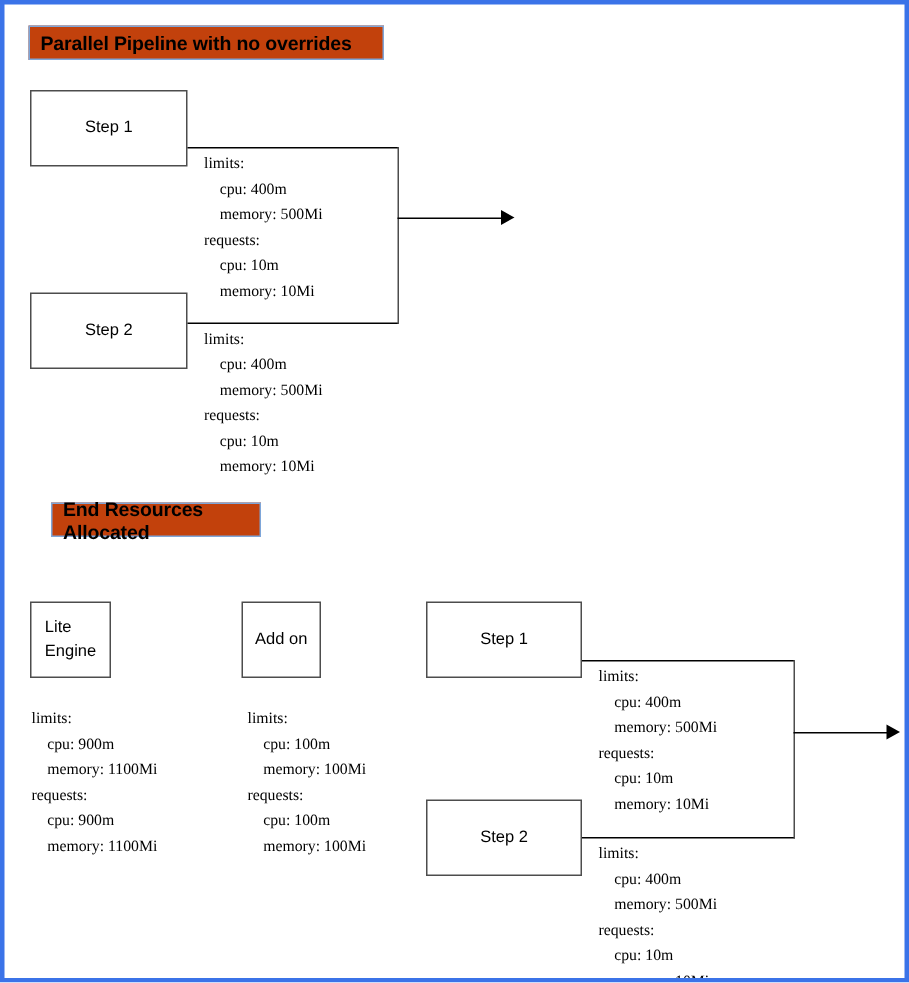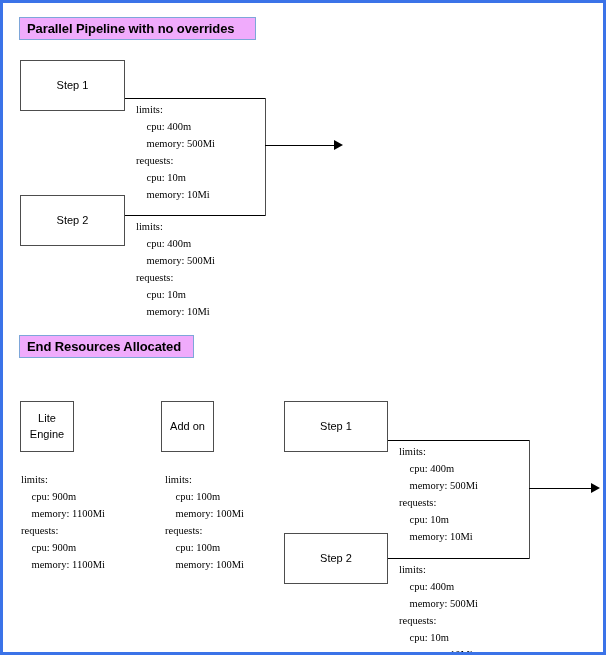--- a/index.html
+++ b/index.html
@@ -14,40 +14,39 @@
     position: relative;
     width: 606px;
     height: 655px;
     background: #ffffff;
     border: 3px solid #3b73e8;
     box-sizing: border-box;
     overflow: hidden;
   }
   .section-title {
     position: absolute;
-    background: #f0abfc;
+    background: #c2410c;
     border: 1px solid #7ea6d9;
     box-sizing: border-box;
     font-size: 13px;
     font-weight: bold;
     color: #000000;
     display: flex;
     align-items: center;
     padding-left: 7px;
     letter-spacing: -0.1px;
   }
   .node-box {
     position: absolute;
     background: #ffffff;
     border: 1.4px solid #4d4d4d;
     box-sizing: border-box;
     display: flex;
     align-items: center;
     justify-content: center;
-    text-align: center;
     font-size: 11px;
     color: #000000;
     line-height: 1.45;
   }
   .res-block {
     position: absolute;
     font-size: 10.5px;
     color: #000000;
     line-height: 1.62;
     white-space: pre;
@@ -96,21 +95,21 @@
     cpu: 10m
     memory: 10Mi</div>
 
   <div class="res-block" style="left:133px; top:215px;">limits:
     cpu: 400m
     memory: 500Mi
 requests:
     cpu: 10m
     memory: 10Mi</div>
 
-  <div class="section-title" style="left:16px; top:332px; width:175px; height:23px;">End Resources Allocated</div>
+  <div class="section-title" style="left:31px; top:332px; width:140px; height:23px;">End Resources Allocated</div>
 
   <div class="node-box" style="left:17px; top:398px; width:54px; height:51px; white-space:pre;">Lite
 Engine</div>
 
   <div class="node-box" style="left:158px; top:398px; width:53px; height:51px;">Add on</div>
 
   <div class="node-box" style="left:281px; top:398px; width:104px; height:51px;">Step 1</div>
 
   <div class="node-box" style="left:281px; top:530px; width:104px; height:51px;">Step 2</div>
 

